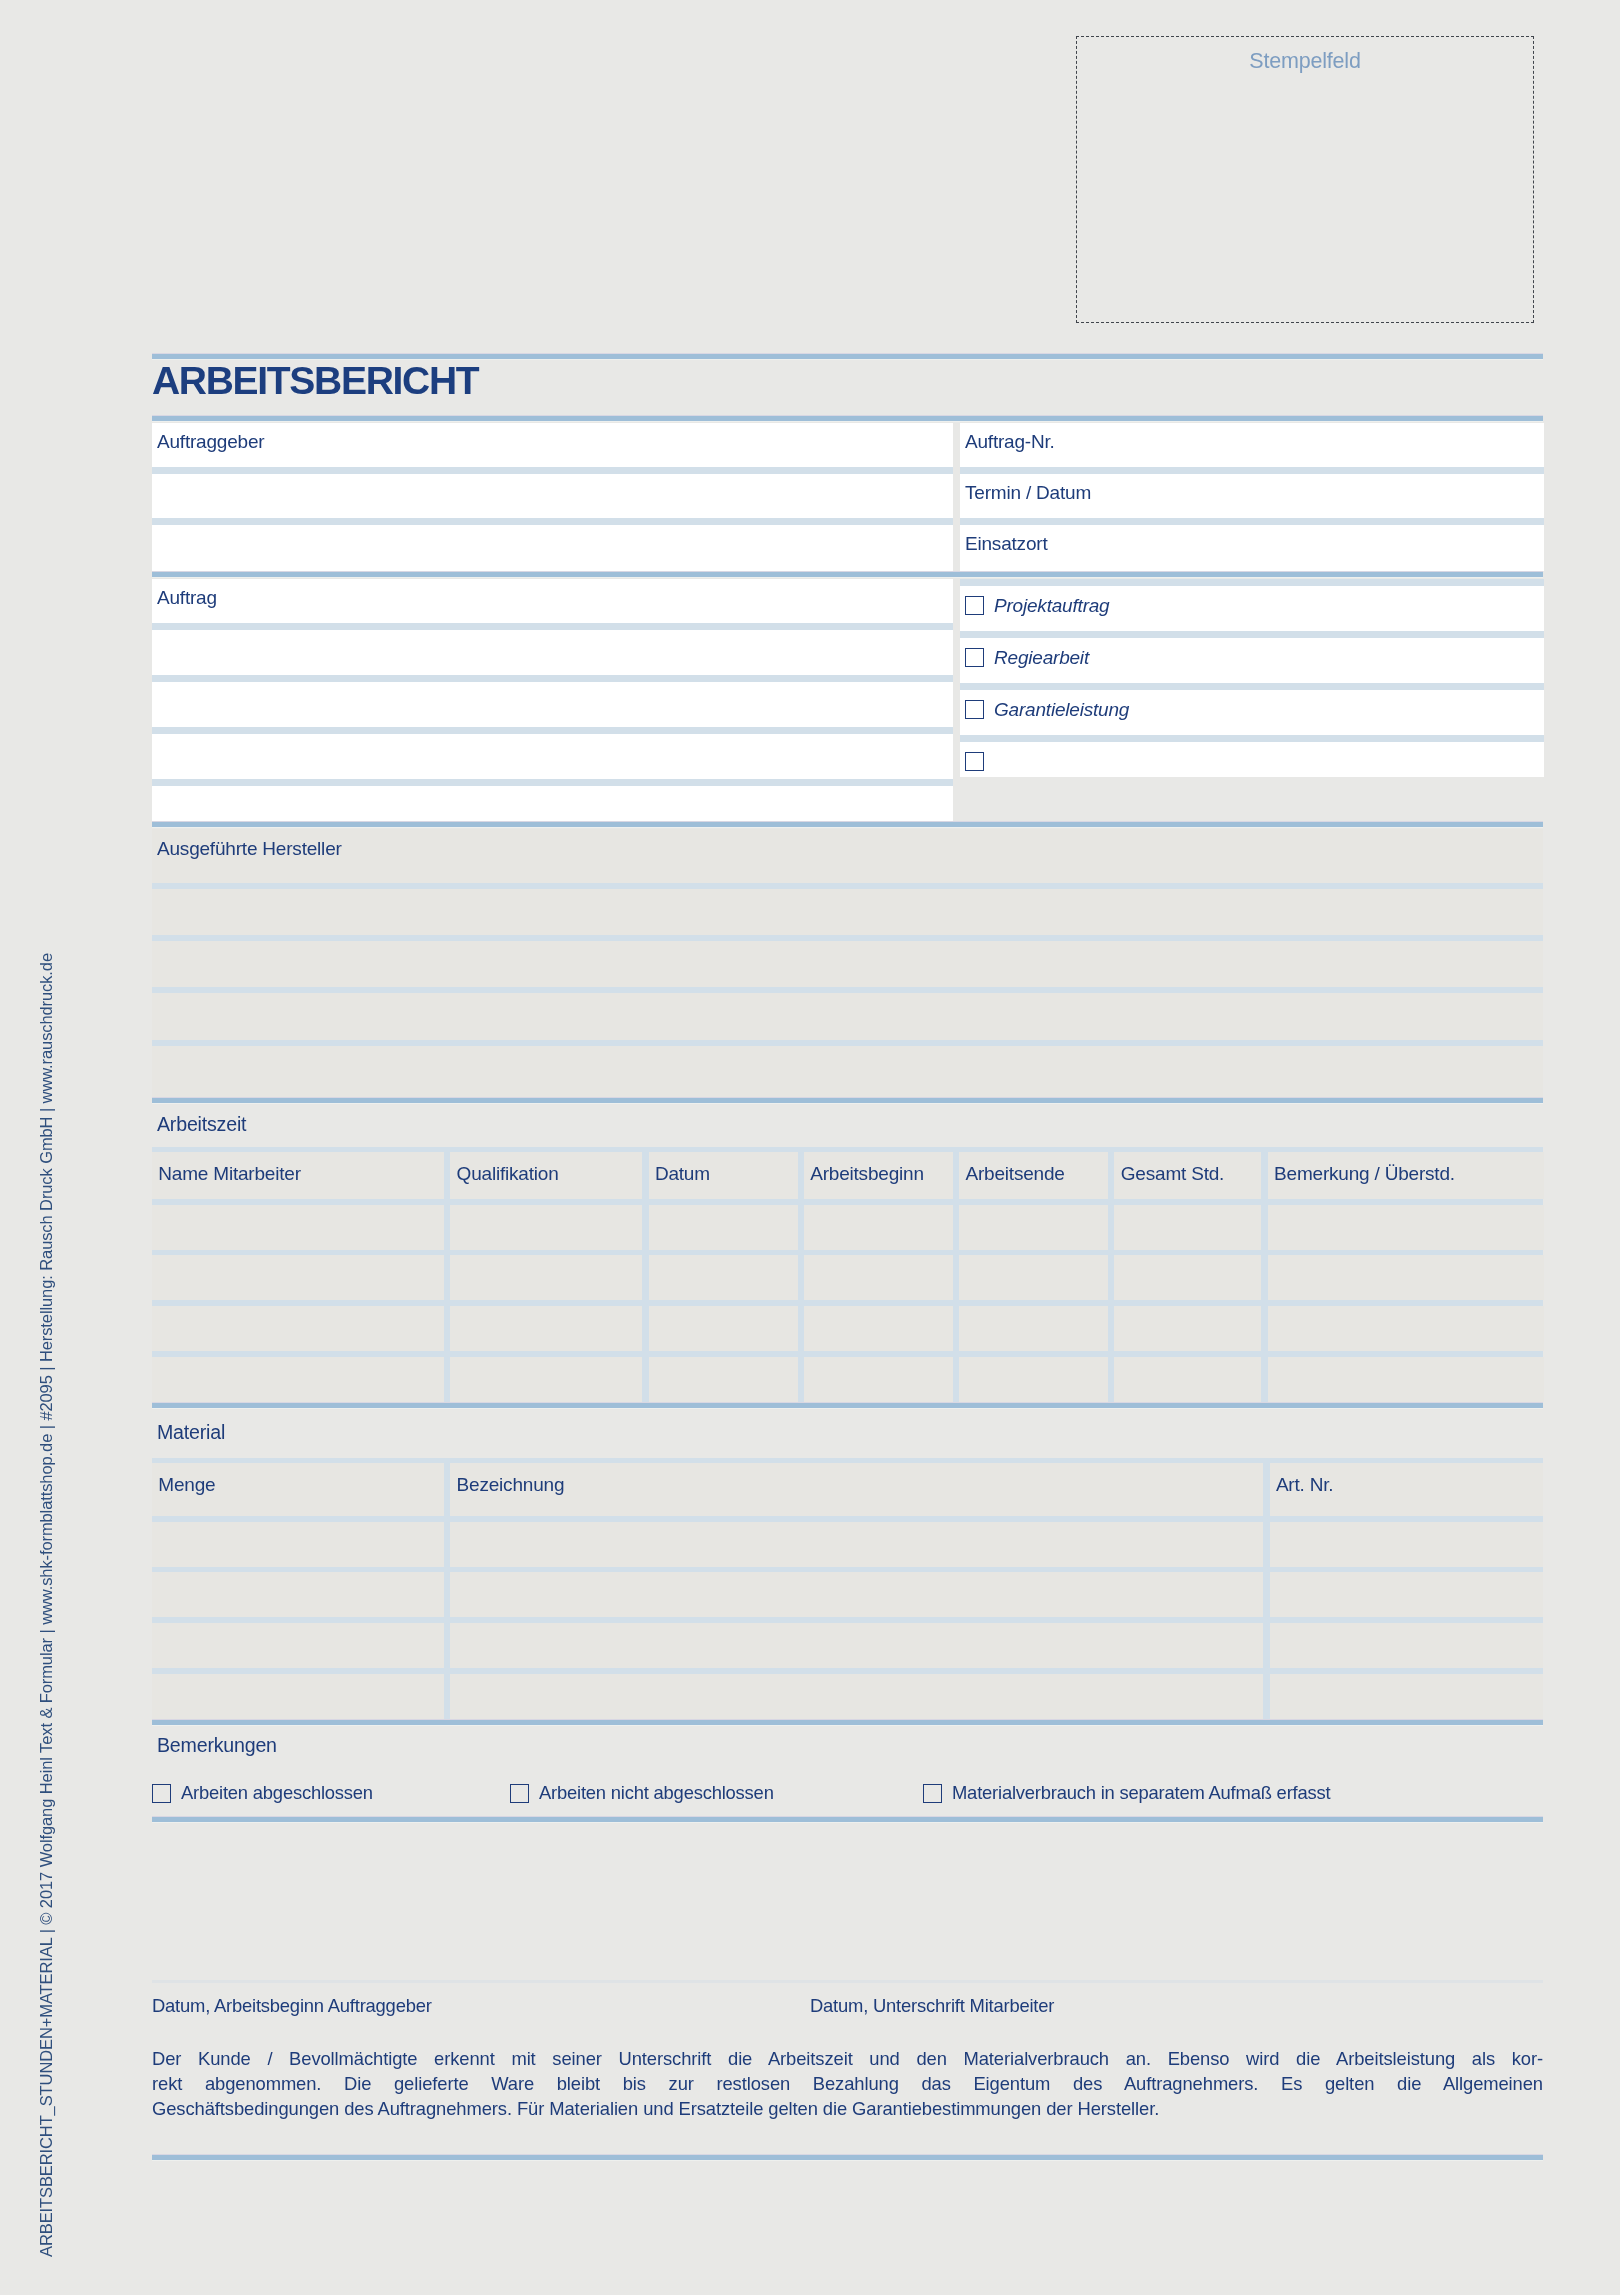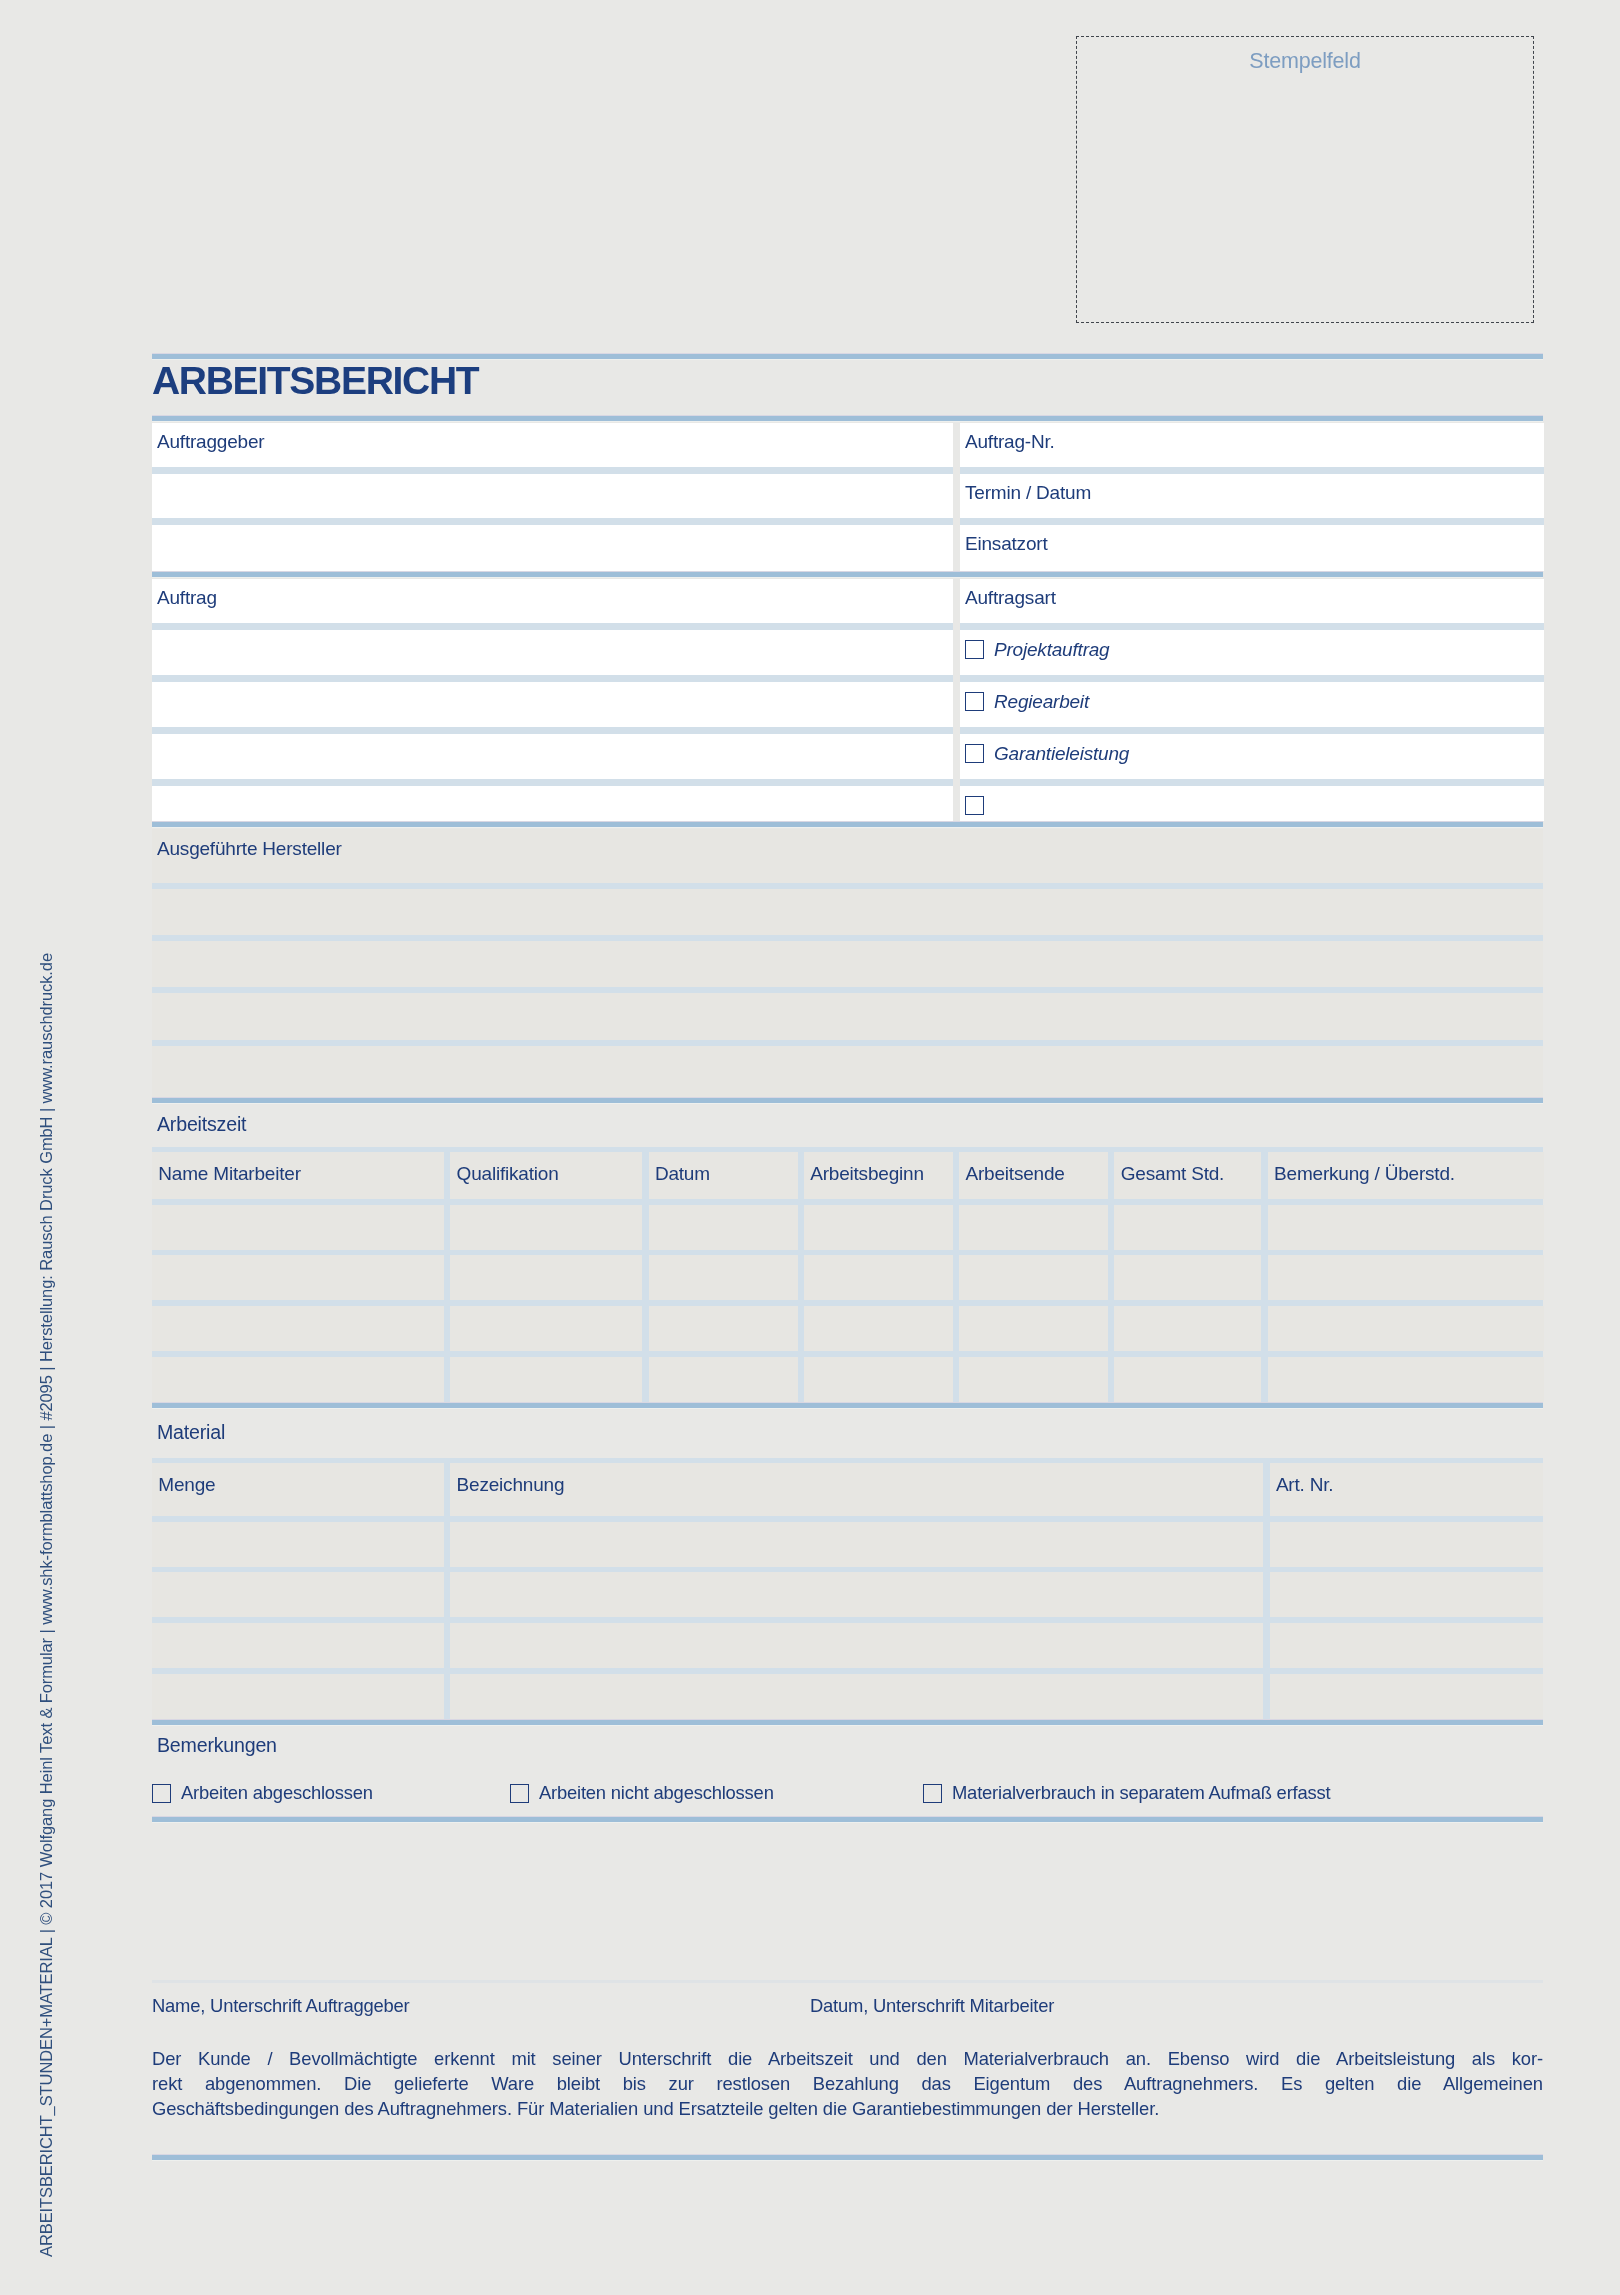--- a/index.html
+++ b/index.html
@@ -116,23 +116,20 @@
       <div class="hsep"></div>
       <div class="cell" style="height:45px"></div>
       <div class="hsep"></div>
       <div class="cell" style="height:45px"></div>
       <div class="hsep"></div>
       <div class="cell" style="height:45px"></div>
       <div class="hsep"></div>
       <div class="cell" style="height:35px"></div>
     </div>
     <div class="fcol">
-      <div class="cell" style="height:44px">
-        <span class="lbl bold">Auftragsart</span>
-      </div>
       <div class="hsep"></div>
       <div class="cell ckcell" style="height:45px">
         <span class="ckbox"></span>
         <span class="lbl">Projektauftrag</span>
       </div>
       <div class="hsep"></div>
       <div class="cell ckcell" style="height:45px">
         <span class="ckbox"></span>
         <span class="lbl">Regiearbeit</span>
       </div>
@@ -231,21 +228,21 @@
     <span class="ckbox"></span>
     <span class="lbl">Arbeiten nicht abgeschlossen</span>
   </div>
   <div class="ckitem" style="left:923px">
     <span class="ckbox"></span>
     <span class="lbl">Materialverbrauch in separatem Aufmaß erfasst</span>
   </div>
   <div class="secbar" style="top:1816px"></div>
 
   <div class="thinline" style="top:1980px"></div>
-  <div class="sig-label" style="left:152px">Name, Unterschrift Auftraggeber</div>
+  <div class="sig-label" style="left:152px">Datum, Arbeitsbeginn Auftraggeber</div>
   <div class="sig-label" style="left:810px">Datum, Unterschrift Mitarbeiter</div>
 
   <div class="legal">
     <div class="jline">Der Kunde / Bevollmächtigte erkennt mit seiner Unterschrift die Arbeitszeit und den Materialverbrauch an. Ebenso wird die Arbeitsleistung als kor-</div>
     <div class="jline">rekt abgenommen. Die gelieferte Ware bleibt bis zur restlosen Bezahlung das Eigentum des Auftragnehmers. Es gelten die Allgemeinen</div>
     <div class="lline">Geschäftsbedingungen des Auftragnehmers. Für Materialien und Ersatzteile gelten die Garantiebestimmungen der Hersteller.</div>
   </div>
 
   <div class="secbar" style="top:2154px"></div>
 

